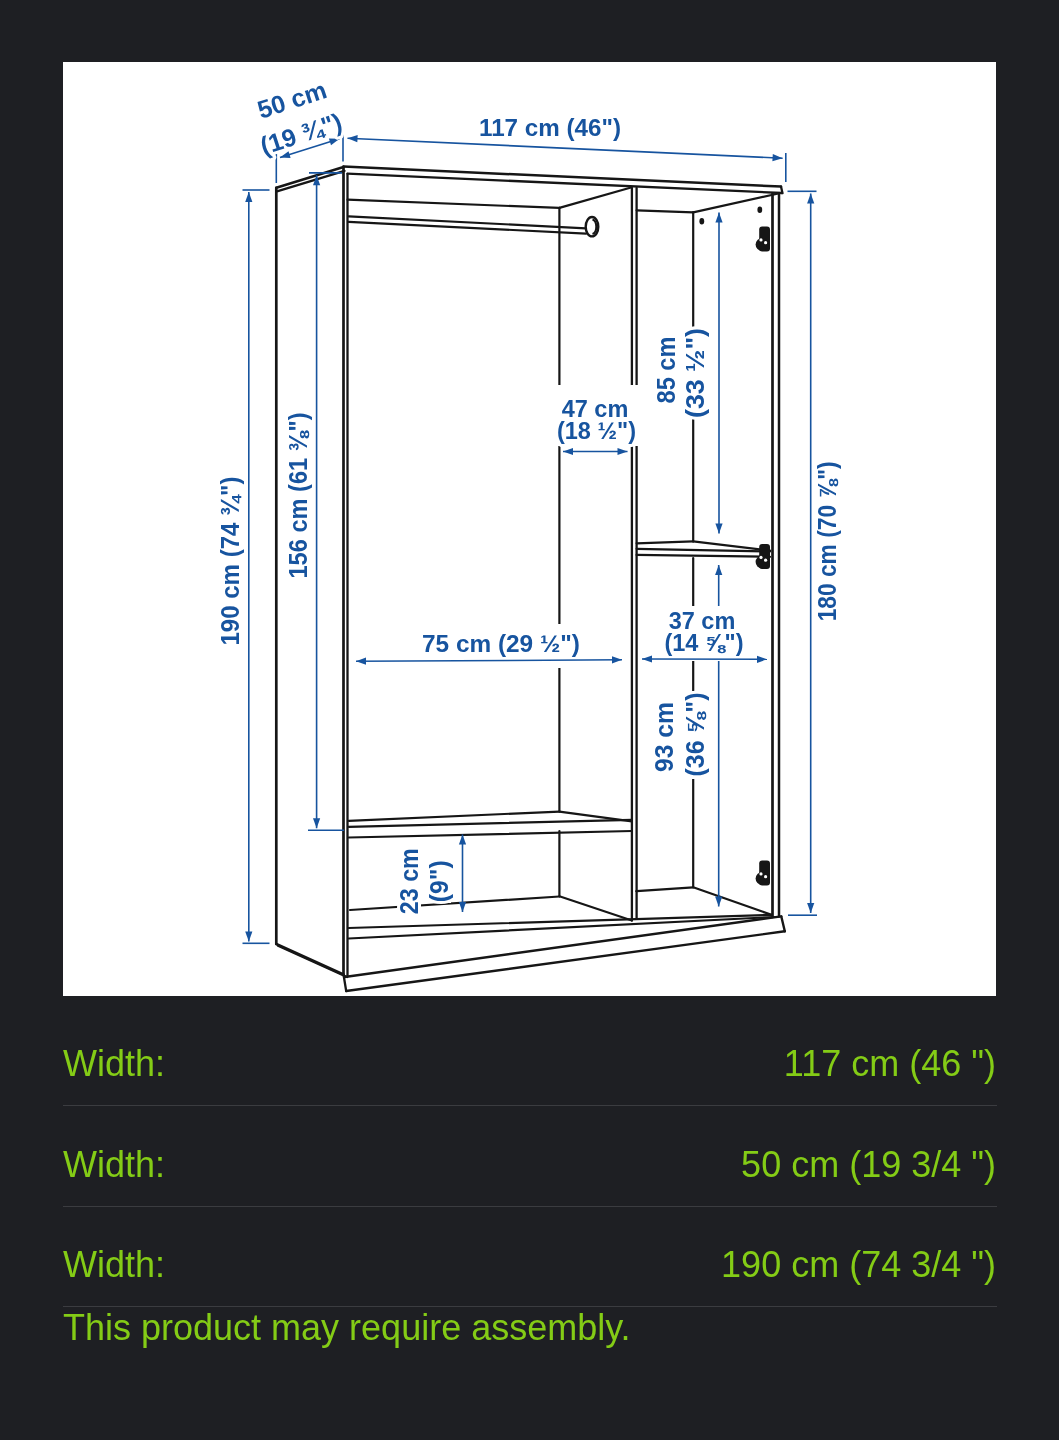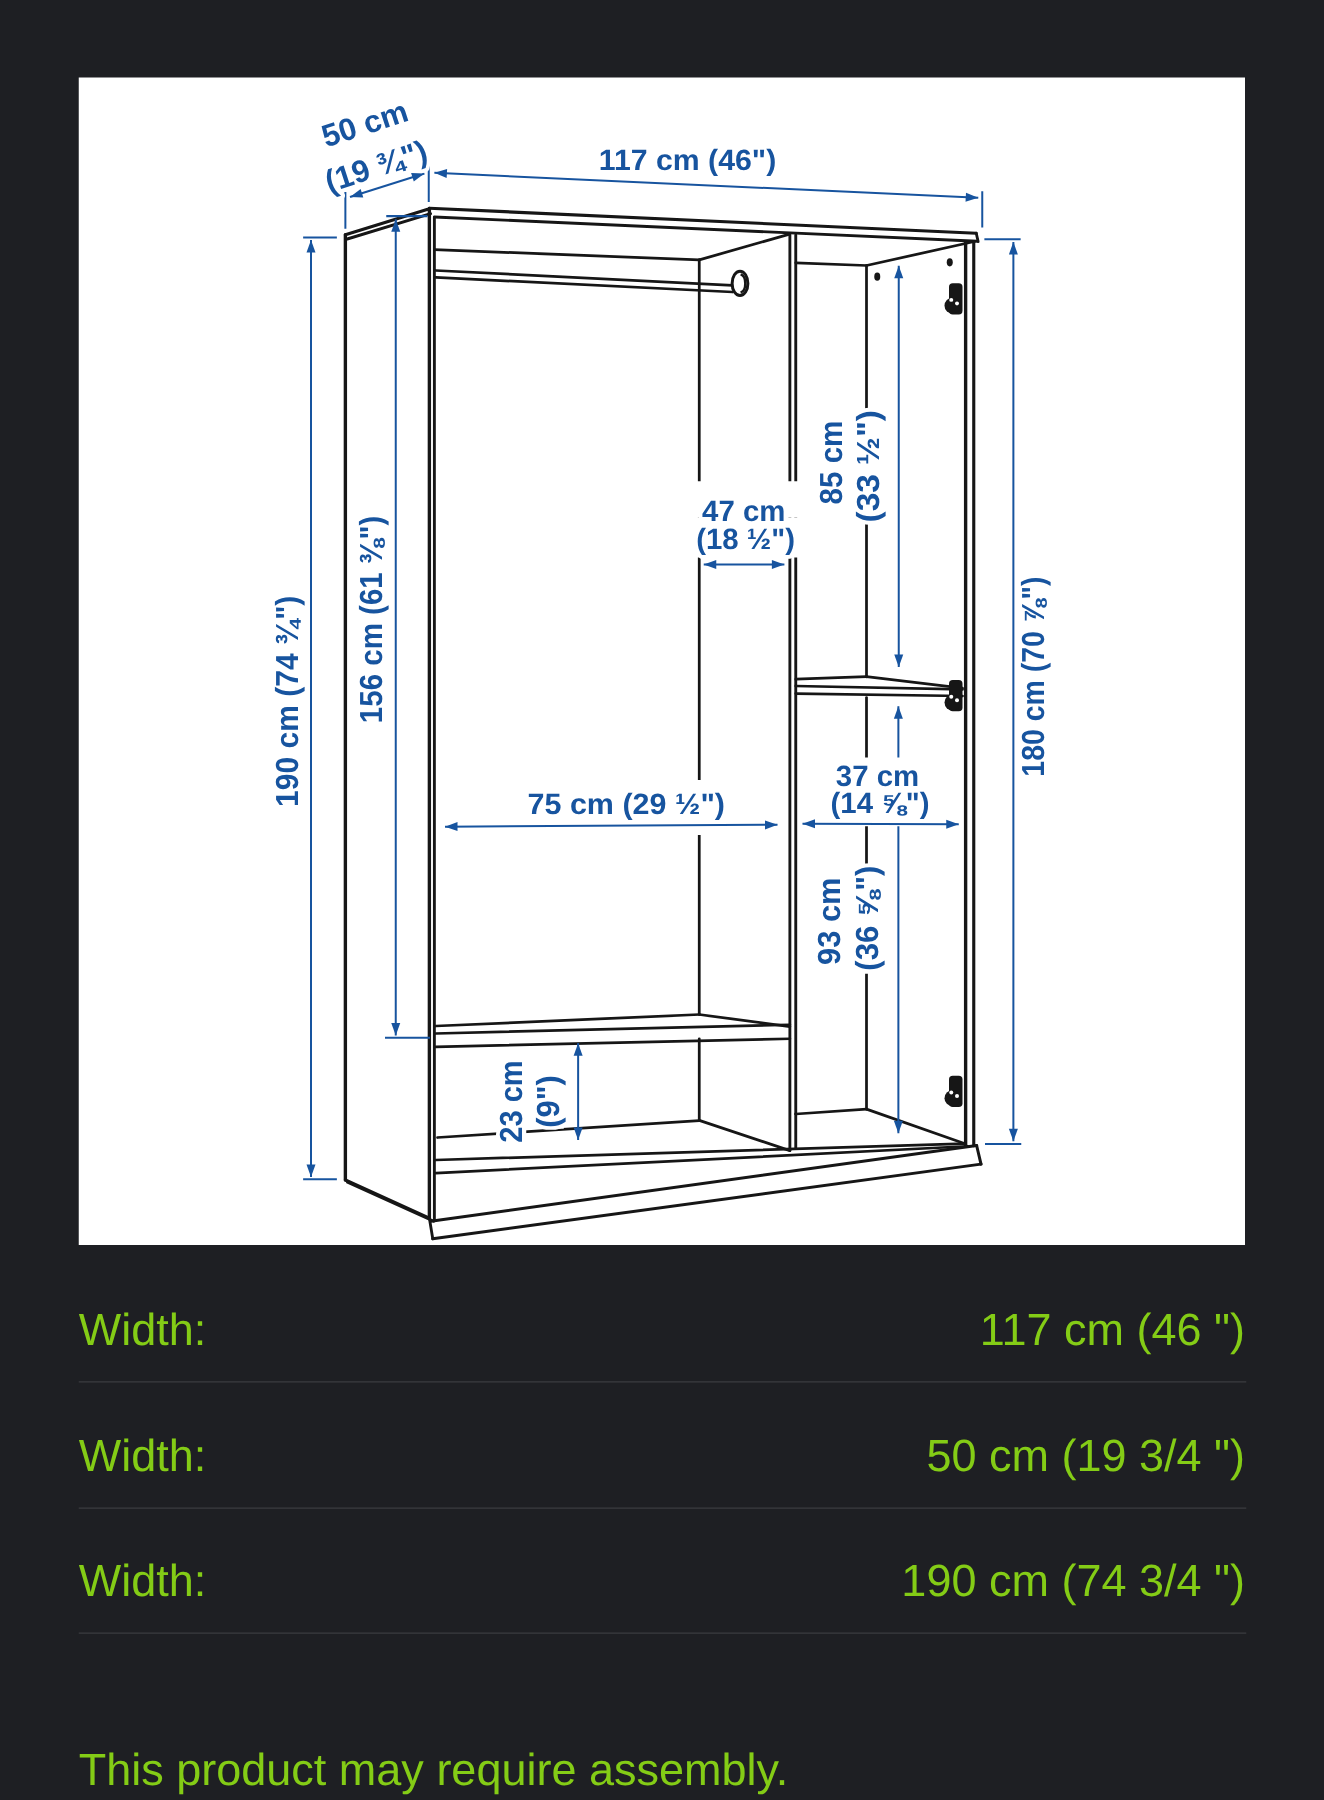--- a/index.html
+++ b/index.html
@@ -231,13 +231,13 @@
 <div class="sep" style="top:1105px;"></div>
 
 <div class="row" style="top:1145px;"><span>Width:</span><span class="val">50 cm (19 3/4 ")</span></div>
 
 <div class="sep" style="top:1206px;"></div>
 
 <div class="row" style="top:1245px;"><span>Width:</span><span class="val">190 cm (74 3/4 ")</span></div>
 
 <div class="sep" style="top:1306px;"></div>
 
-<div class="row" style="top:1396px;"><span>This product may require assembly.</span></div>
+<div class="row" style="top:1308px;"><span>This product may require assembly.</span></div>
 
 </body></html>

